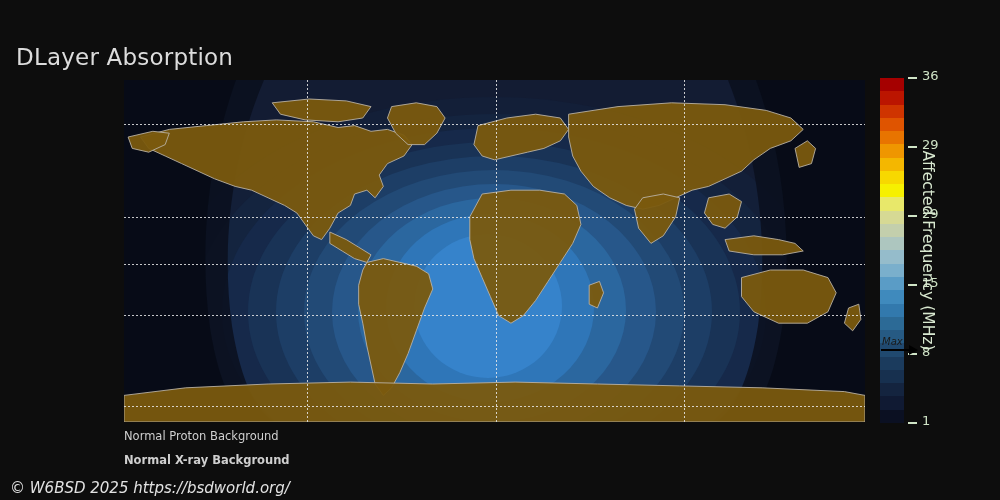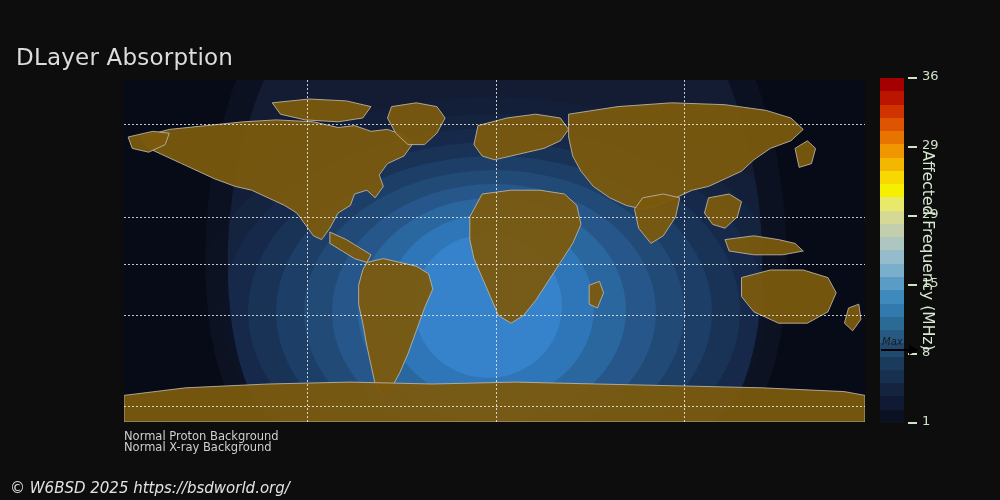--- a/index.html
+++ b/index.html
@@ -50,21 +50,21 @@
   }
   .maxmark{position:absolute;left:881px;top:336px;width:46px;height:26px;font-style:italic;}
   .maxmark .mtxt{position:absolute;left:1px;top:0px;font-size:10px;color:#1a1a1a;line-height:11px;}
   .maxmark .marrow{position:absolute;left:0px;top:13px;width:30px;height:2px;background:#000;}
   .maxmark .mhead{position:absolute;left:28px;top:9px;width:0;height:0;
     border-left:9px solid #000;border-top:5px solid transparent;border-bottom:5px solid transparent;}
 
   
   .note{position:absolute;font-size:11.5px;color:#cfcfcf;line-height:15px;white-space:nowrap;}
   .note-proton{left:124px;top:429px;}
-  .note-xray{left:124px;top:440px;}
+  .note-xray{left:124px;top:453px;font-weight:bold;}
   .stamp{position:absolute;left:0;top:434px;width:865px;text-align:right;
          font-size:11.5px;color:#cfcfcf;white-space:nowrap;}
   .copy{position:absolute;left:10px;top:479px;font-size:15px;
         font-style:italic;color:#e2e2e2;white-space:nowrap;}
 </style>
 </head>
 <body>
 
 <div id="stage">
 

